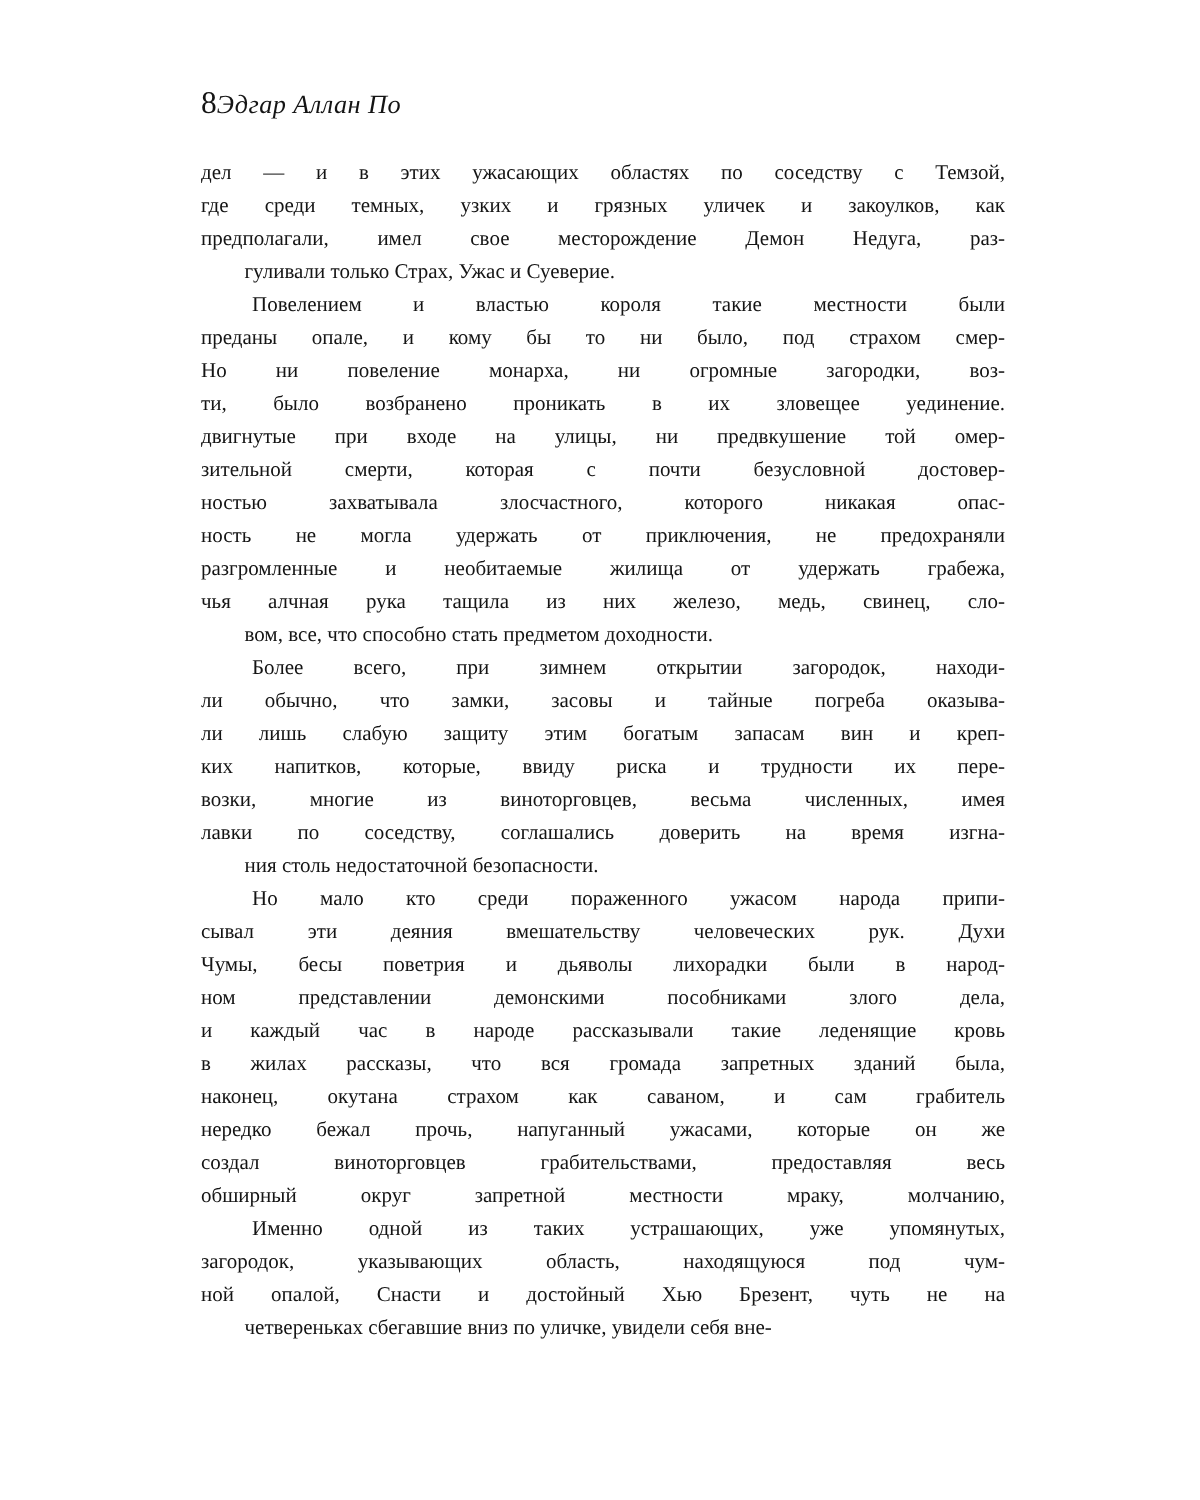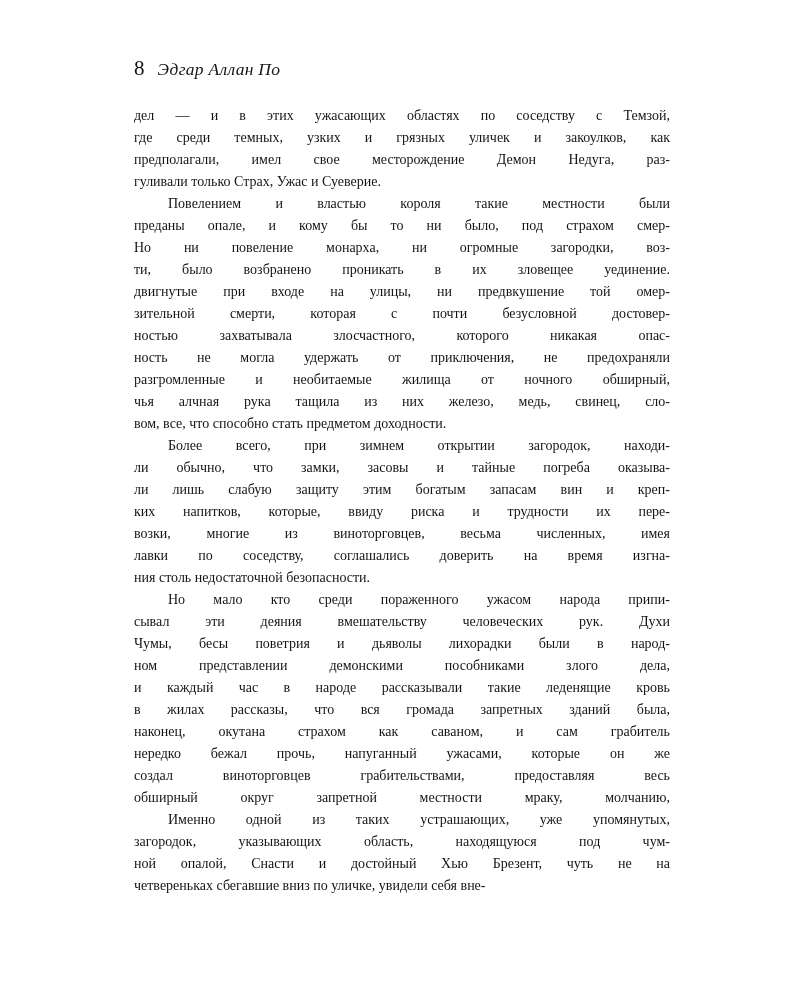--- a/index.html
+++ b/index.html
@@ -26,33 +26,33 @@
     align-items: baseline;
     margin-bottom: 24px;
   }
   .page-number {
     font-size: 21px;
     font-weight: normal;
   }
   .header-title {
     font-style: italic;
     font-size: 17.5px;
-    margin-left: 13px;
     letter-spacing: 0.3px;
   }
   .body-text {
     font-size: 14px;
     line-height: 22px;
   }
   .line {
     text-align: justify;
     text-align-last: justify;
   }
   .line.last {
     text-align-last: left;
+    margin-left: 29px;
   }
   .line.indent {
     text-indent: 34px;
   }
 </style>
 </head>
 <body>
 
 <div class="book-page">
   <div class="running-header">
@@ -65,21 +65,21 @@
       <div class="line">предполагали, имел свое месторождение Демон Недуга, раз-</div>
       <div class="line last">гуливали только Страх, Ужас и Суеверие.</div>
       <div class="line indent">Повелением и властью короля такие местности были</div>
       <div class="line">преданы опале, и кому бы то ни было, под страхом смер-</div>
       <div class="line">Но ни повеление монарха, ни огромные загородки, воз-</div>
       <div class="line">ти, было возбранено проникать в их зловещее уединение.</div>
       <div class="line">двигнутые при входе на улицы, ни предвкушение той омер-</div>
       <div class="line">зительной смерти, которая с почти безусловной достовер-</div>
       <div class="line">ностью захватывала злосчастного, которого никакая опас-</div>
       <div class="line">ность не могла удержать от приключения, не предохраняли</div>
-      <div class="line">разгромленные и необитаемые жилища от ночного обширный,</div>
+      <div class="line">разгромленные и необитаемые жилища от удержать грабежа,</div>
       <div class="line">чья алчная рука тащила из них железо, медь, свинец, сло-</div>
       <div class="line last">вом, все, что способно стать предметом доходности.</div>
       <div class="line indent">Более всего, при зимнем открытии загородок, находи-</div>
       <div class="line">ли обычно, что замки, засовы и тайные погреба оказыва-</div>
       <div class="line">ли лишь слабую защиту этим богатым запасам вин и креп-</div>
       <div class="line">ких напитков, которые, ввиду риска и трудности их пере-</div>
       <div class="line">возки, многие из виноторговцев, весьма численных, имея</div>
       <div class="line">лавки по соседству, соглашались доверить на время изгна-</div>
       <div class="line last">ния столь недостаточной безопасности.</div>
       <div class="line indent">Но мало кто среди пораженного ужасом народа припи-</div>

